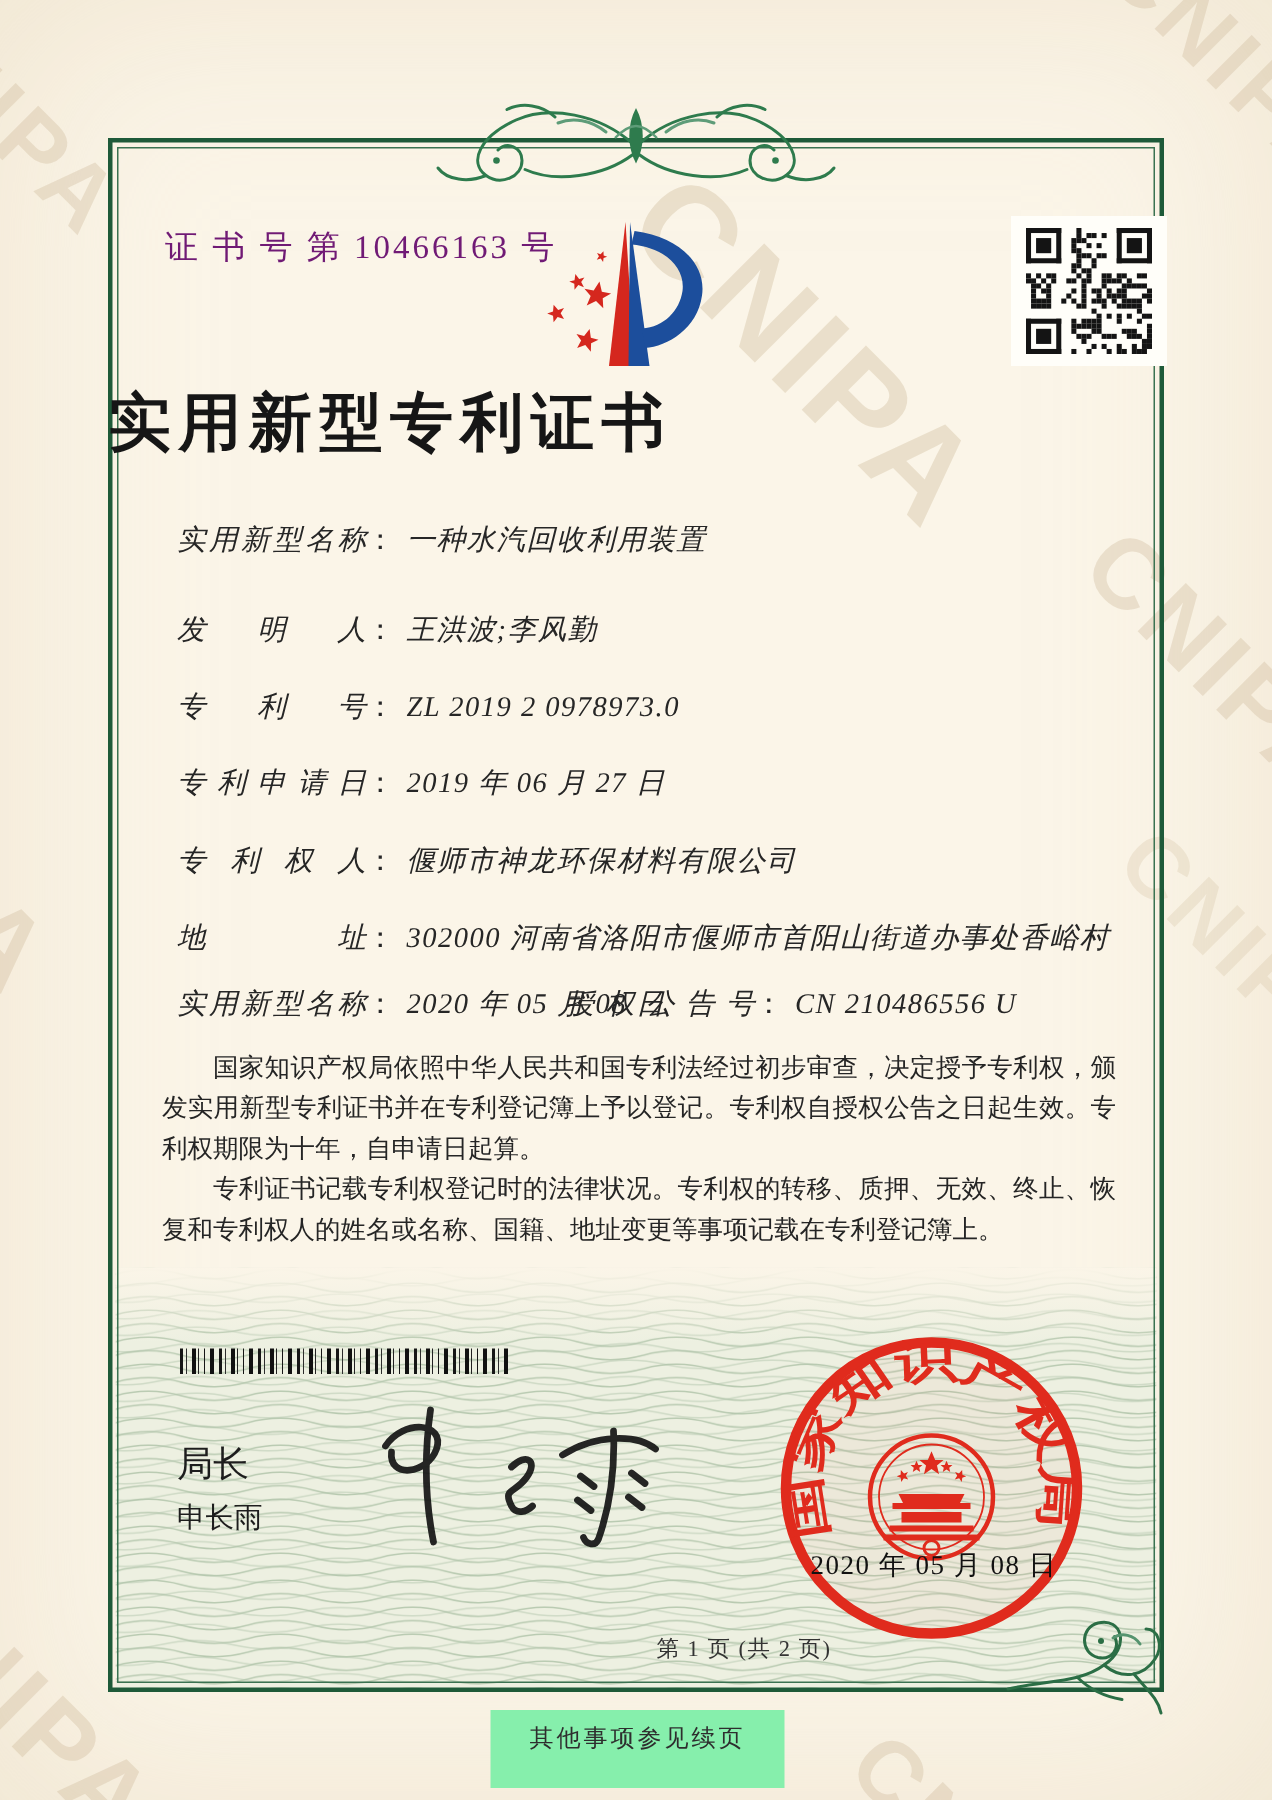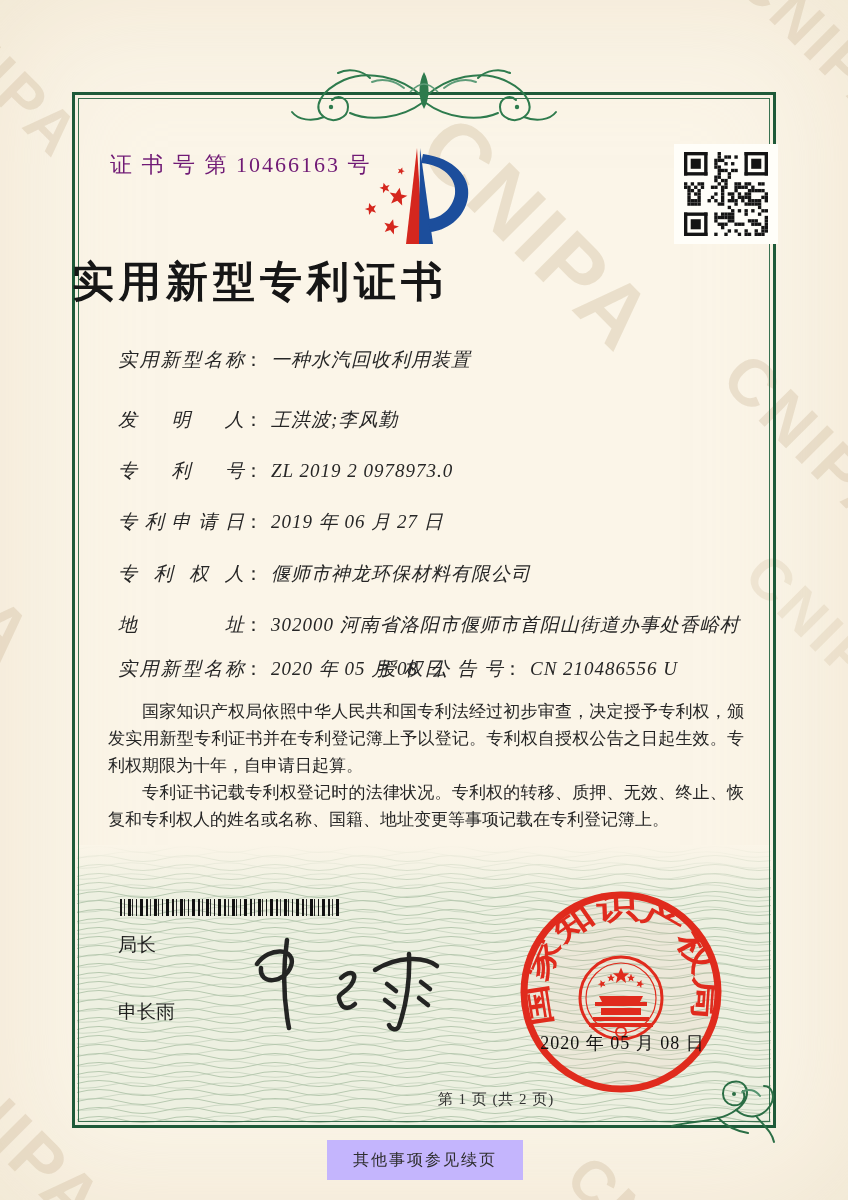--- a/index.html
+++ b/index.html
@@ -74,39 +74,39 @@
   .paras p{margin:0;text-indent:2em;}
   
   .barcode{
     position:absolute;left:120px;top:899px;width:220px;height:17px;z-index:4;
     background:repeating-linear-gradient(90deg,
       #161616 0 2px,transparent 2px 4px,#2d2d2d 4px 5px,transparent 5px 8px,
       #111 8px 11px,transparent 11px 12px,#222 12px 13px,transparent 13px 16px,
       #161616 16px 17px,transparent 17px 20px,#111 20px 23px,transparent 23px 26px);
   }
   
-  .signer-title{position:absolute;left:118px;top:932px;z-index:4;font-size:19px;color:#1d1d1d;
+  .signer-title{position:absolute;left:118px;top:960px;z-index:4;font-size:24px;color:#1d1d1d;
     font-family:"Liberation Sans","DejaVu Sans",sans-serif;}
   .signer-name{position:absolute;left:118px;top:999px;z-index:4;font-size:19px;color:#1d1d1d;
     font-family:"Liberation Sans","DejaVu Sans",sans-serif;}
   .signature{position:absolute;left:235px;top:928px;z-index:4;}
   
   .seal{position:absolute;left:513px;top:884px;z-index:4;}
   .seal-date{
     position:absolute;left:505px;top:1031px;width:235px;z-index:5;
     text-align:center;font-size:18px;color:#111;letter-spacing:1px;white-space:nowrap;
   }
   
   .page-info{
     position:absolute;left:72px;top:1090px;width:848px;z-index:4;
     text-align:center;font-size:15px;color:#333;letter-spacing:1px;
   }
   .note-box{
-    position:absolute;left:327px;top:1140px;width:196px;height:40px;z-index:4;
-    background:#c4b5fd;text-align:center;line-height:40px;font-size:16px;color:#2e2e2e;
+    position:absolute;left:327px;top:1140px;width:196px;height:52px;z-index:4;
+    background:#86efac;text-align:center;line-height:40px;font-size:16px;color:#2e2e2e;
     letter-spacing:2px;
   }
 </style>
 </head>
 <body>
 
 <div class="page">
 
   <svg class="waves" width="694" height="281" viewBox="0 0 694 281" preserveAspectRatio="none">
     <defs>

